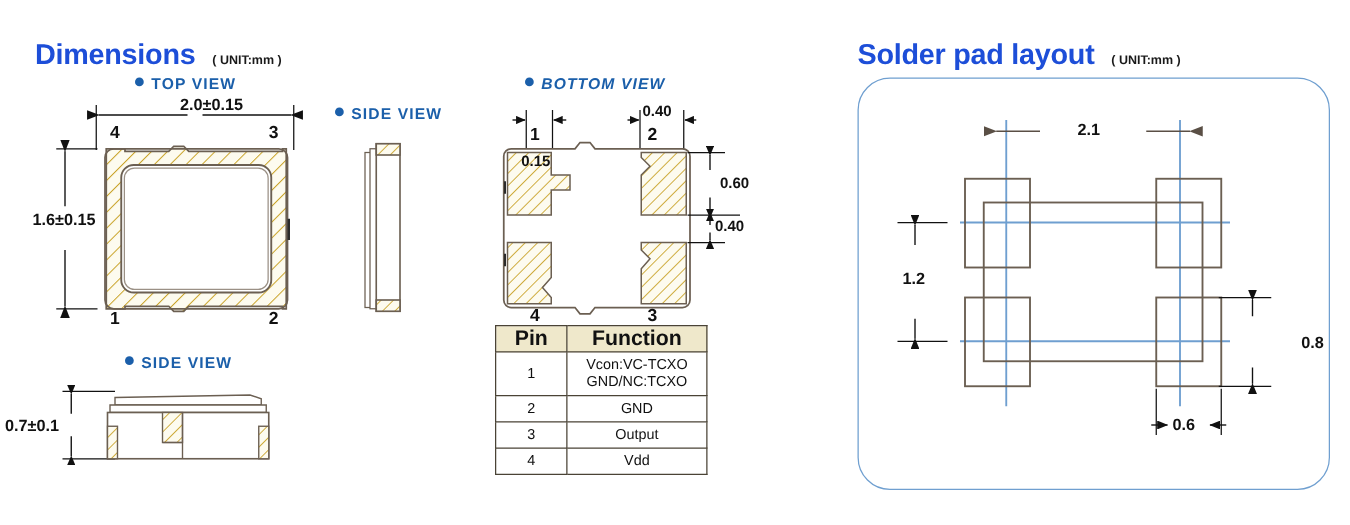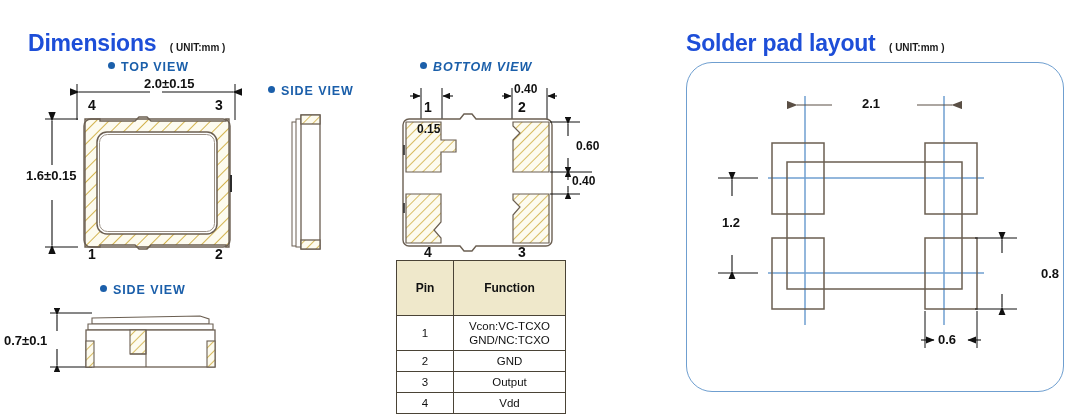--- a/index.html
+++ b/index.html
@@ -22,21 +22,21 @@
   .dim{position:absolute;white-space:nowrap;font-size:13px;font-weight:bold;color:#111;}
   .dim.sm{font-size:12px;}
   .pinnum{position:absolute;white-space:nowrap;font-size:14px;font-weight:bold;color:#111;}
 
   svg{position:absolute;left:0;top:0;overflow:visible;}
 
   
   #pin-table{position:absolute;left:396px;top:260px;width:170px;border-collapse:collapse;}
   #pin-table td,#pin-table th{border:1.3px solid #4a4336;text-align:center;
         font-size:11.5px;color:#111;padding:3px 2px;background:#ffffff;}
-  #pin-table th{background:#efe8cb;font-weight:bold;font-size:12px;padding:20px 2px;}
+  #pin-table th{background:#efe8cb;font-weight:bold;font-size:17px;padding:0 2px;}
   #pin-table td.pin{width:52px;}
   #pin-table td.fn{line-height:1.22;}
 
   
   #solder-card{position:absolute;left:14px;top:62px;width:378px;height:330px;
      border:1.6px solid #6f9fd0;border-radius:26px;background:#fff;box-sizing:border-box;}
 </style>
 </head>
 <body>
 

